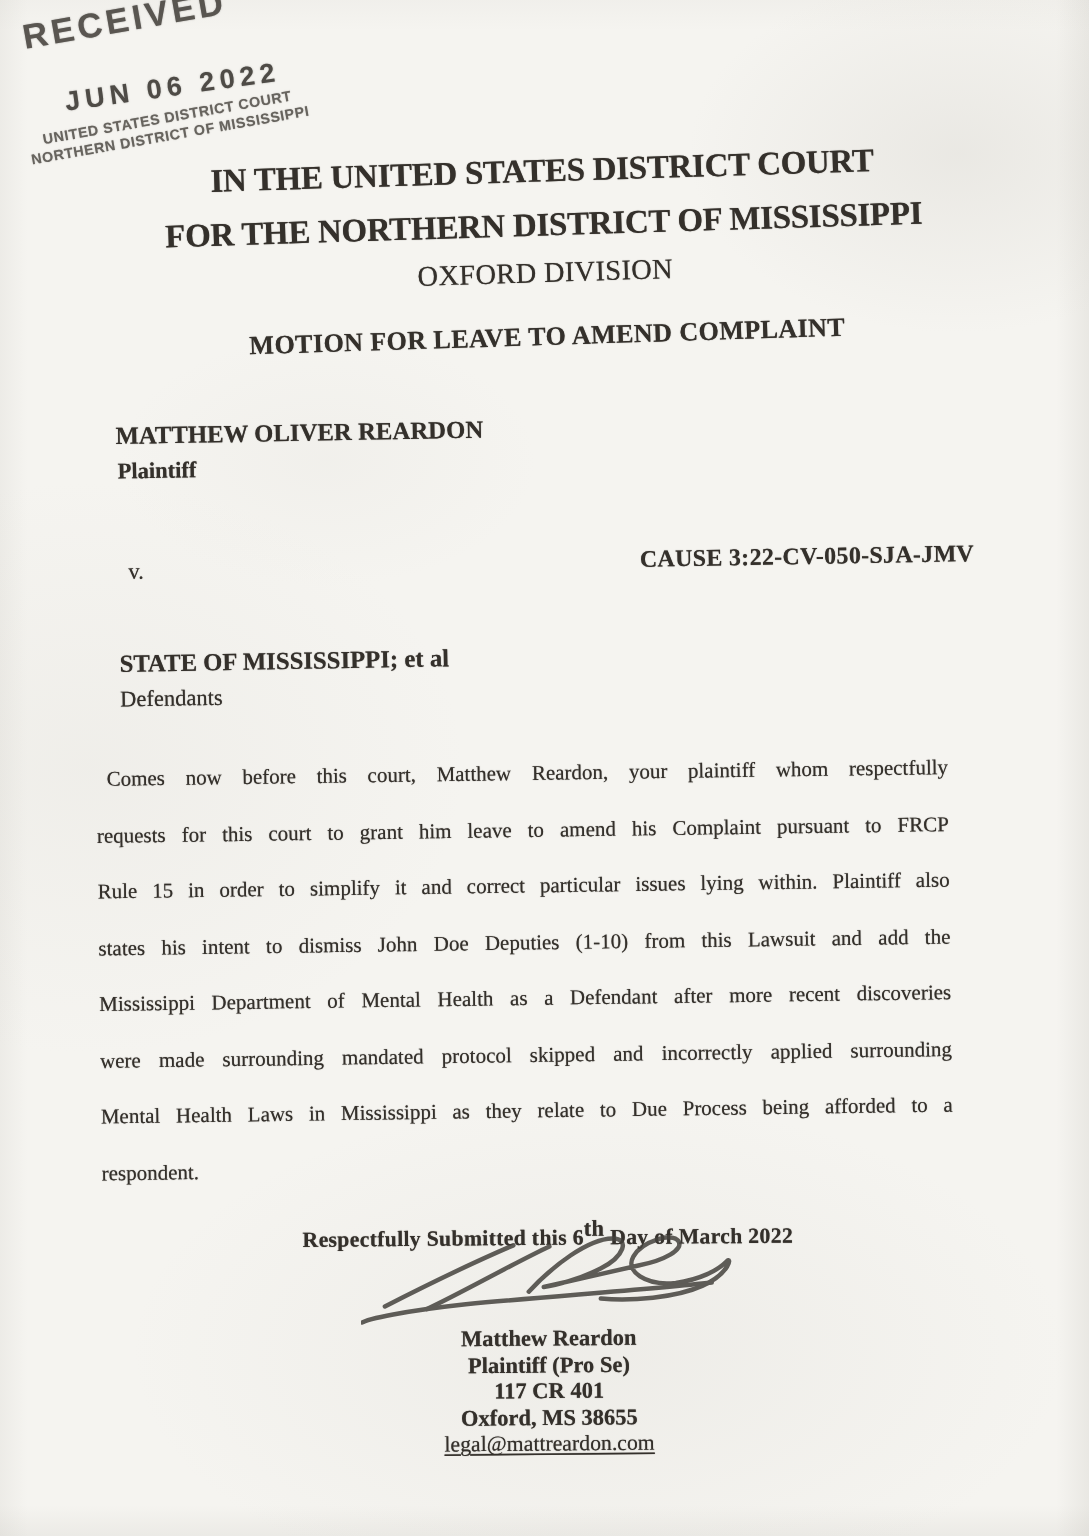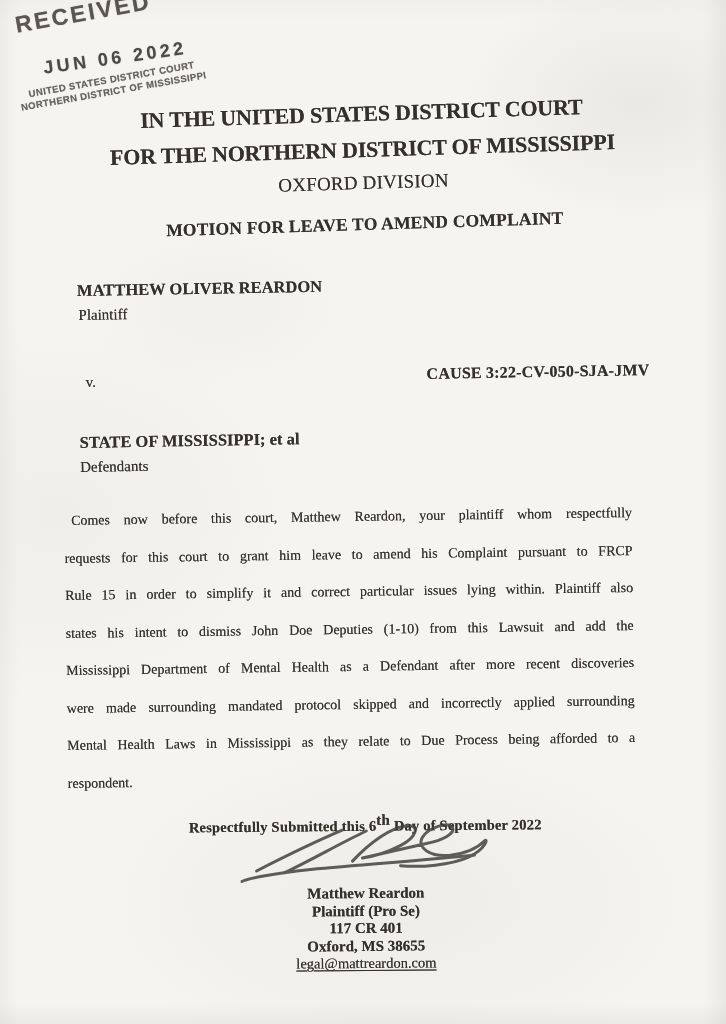--- a/index.html
+++ b/index.html
@@ -38,21 +38,21 @@
   .heading{ position:absolute; left:0; right:0; top:96px; text-align:center;
             transform:rotate(-1.8deg); }
   .court-line{ font-size:22px; font-weight:bold; line-height:36px; letter-spacing:-.2px; }
   .division{ font-size:19px; font-weight:normal; line-height:30px; letter-spacing:.2px; }
   .doc-title{ font-size:17.5px; font-weight:bold; line-height:26px; margin-top:13px; letter-spacing:.2px; }
 
   
   .caption{ position:absolute; left:0; top:0; width:726px; transform:rotate(-1deg); }
   .cap-item{ position:absolute; white-space:nowrap; }
   .plaintiff-name{ left:72px; top:276px; font-size:16.5px; font-weight:bold; }
-  .plaintiff-role{ left:73px; top:302px; font-size:15px; }
+  .plaintiff-role{ left:73px; top:302px; font-size:15px;font-weight:bold; }
   .versus{ left:79px; top:369px; font-size:15px; }
   .cause{ left:420px; top:366px; font-size:16px; font-weight:bold; letter-spacing:.2px; }
   .defendant-name{ left:72px; top:428px; font-size:16.5px; font-weight:bold; }
   .defendant-role{ left:72px; top:454px; font-size:15px; }
 
   
   .body-text{ position:absolute; left:66px; top:506px; width:568px;
               transform:rotate(-.8deg); font-size:14px; word-spacing:1px; }
   .body-line{ height:37.5px; line-height:22px; overflow:hidden; text-align:justify; }
   .body-line.j::after{ content:""; display:inline-block; width:100%; height:0; }
@@ -103,21 +103,21 @@
     <div class="body-line j">requests for this court to grant him  leave to amend his Complaint pursuant to FRCP</div>
     <div class="body-line j">Rule 15 in order to simplify it and correct particular issues lying within.  Plaintiff also</div>
     <div class="body-line j">states his intent to dismiss John Doe Deputies (1-10) from this Lawsuit and add the</div>
     <div class="body-line j">Mississippi Department of Mental Health as a Defendant after more recent discoveries</div>
     <div class="body-line j">were made surrounding mandated protocol skipped and incorrectly applied surrounding</div>
     <div class="body-line j">Mental Health Laws in Mississippi as they relate to Due Process being afforded to a</div>
     <div class="body-line last">respondent.</div>
   </div>
 
   <div class="closing">
-    <div class="submitted ink"><span>Respectfully Submitted this 6</span><sup>th</sup><span>  Day of September 2022</span></div>
+    <div class="submitted ink"><span>Respectfully Submitted this 6</span><sup>th</sup><span>  Day of March 2022</span></div>
 
     <svg class="signature-svg" width="250" height="68" viewBox="0 0 250 68">
       <g fill="none" stroke="#45423e" stroke-width="3" stroke-linecap="round" stroke-linejoin="round" opacity="0.85">
         <path d="M 16 56 C 40 44, 78 26, 102 16"></path>
         <path d="M 44 58 C 68 47, 102 28, 126 17"></path>
         <path d="M 112 47 C 128 30, 152 12, 168 12 C 180 12, 176 24, 160 32
                  C 146 39, 130 43, 122 44 C 140 40, 168 34, 186 30
                  C 202 27, 216 20, 212 14 C 208 8, 188 14, 182 24
                  C 176 34, 190 44, 210 42 C 226 40, 238 34, 244 28
                  C 248 24, 246 36, 228 44 C 210 52, 180 54, 160 52"></path>

